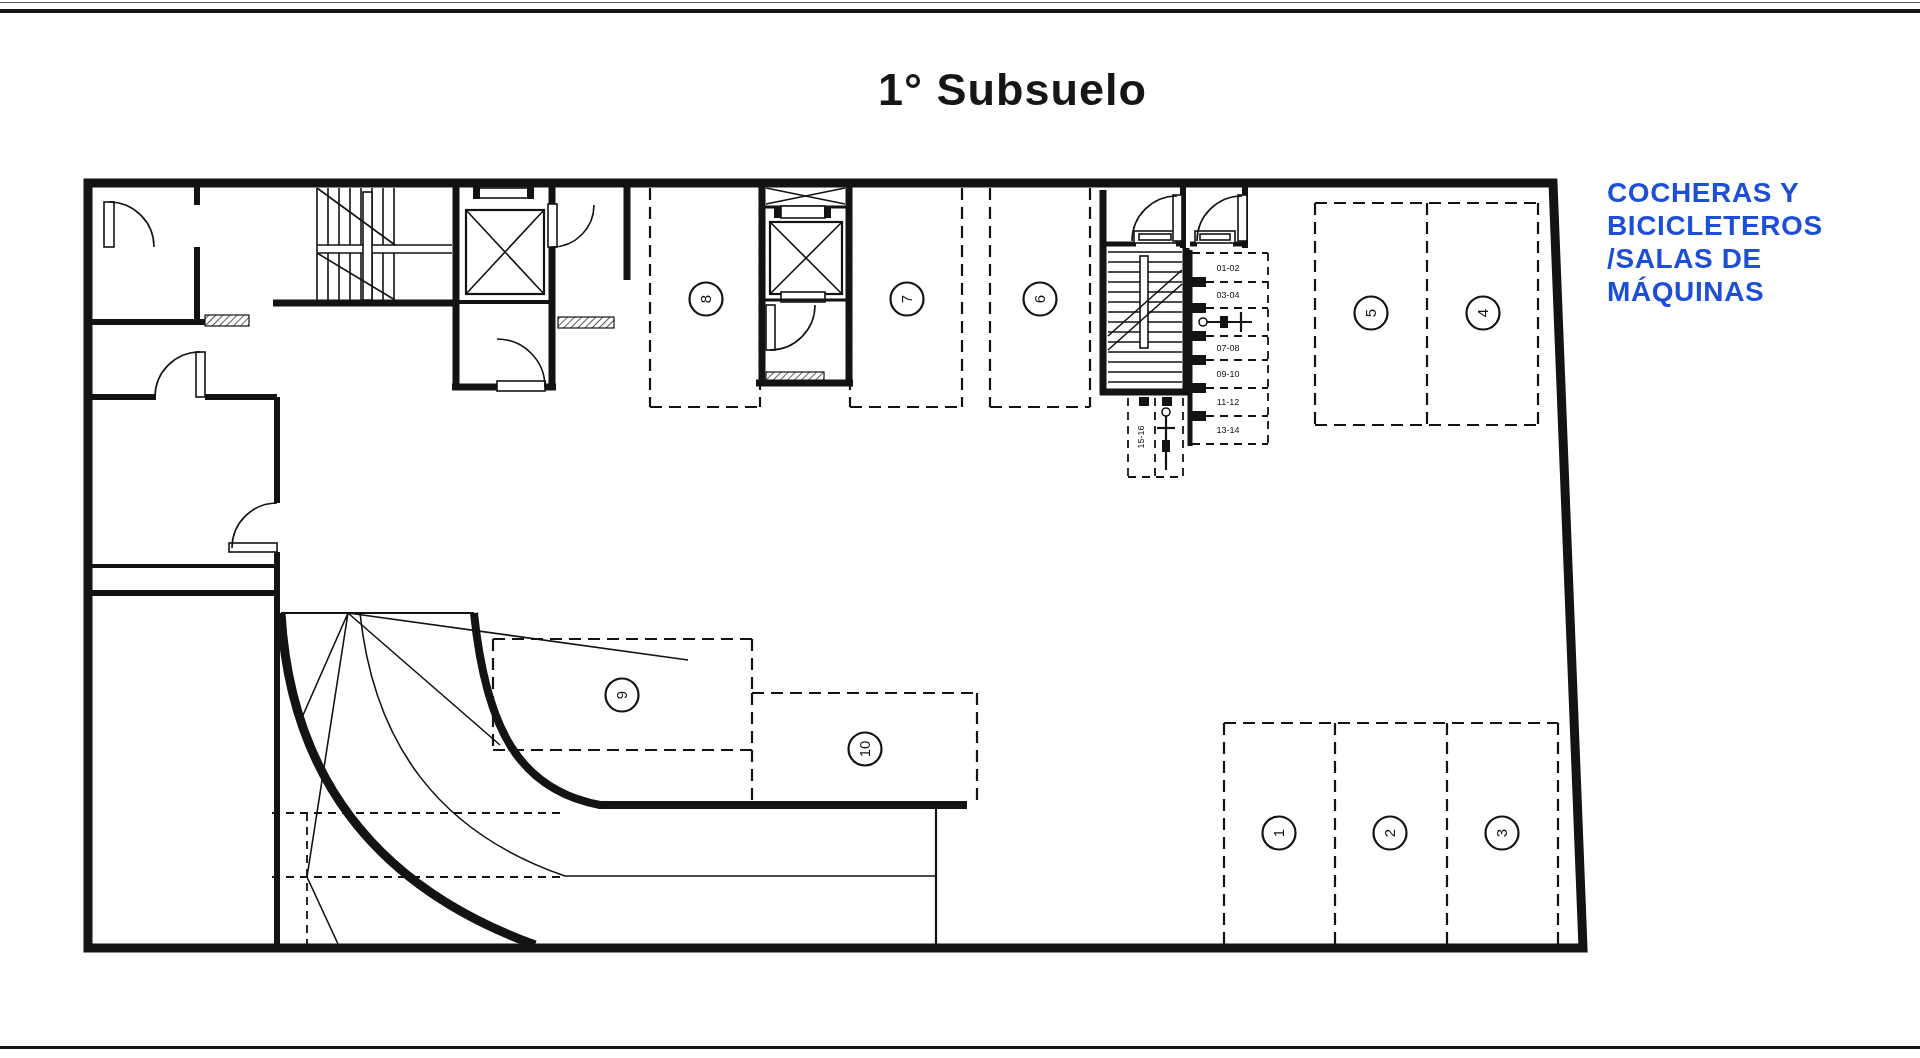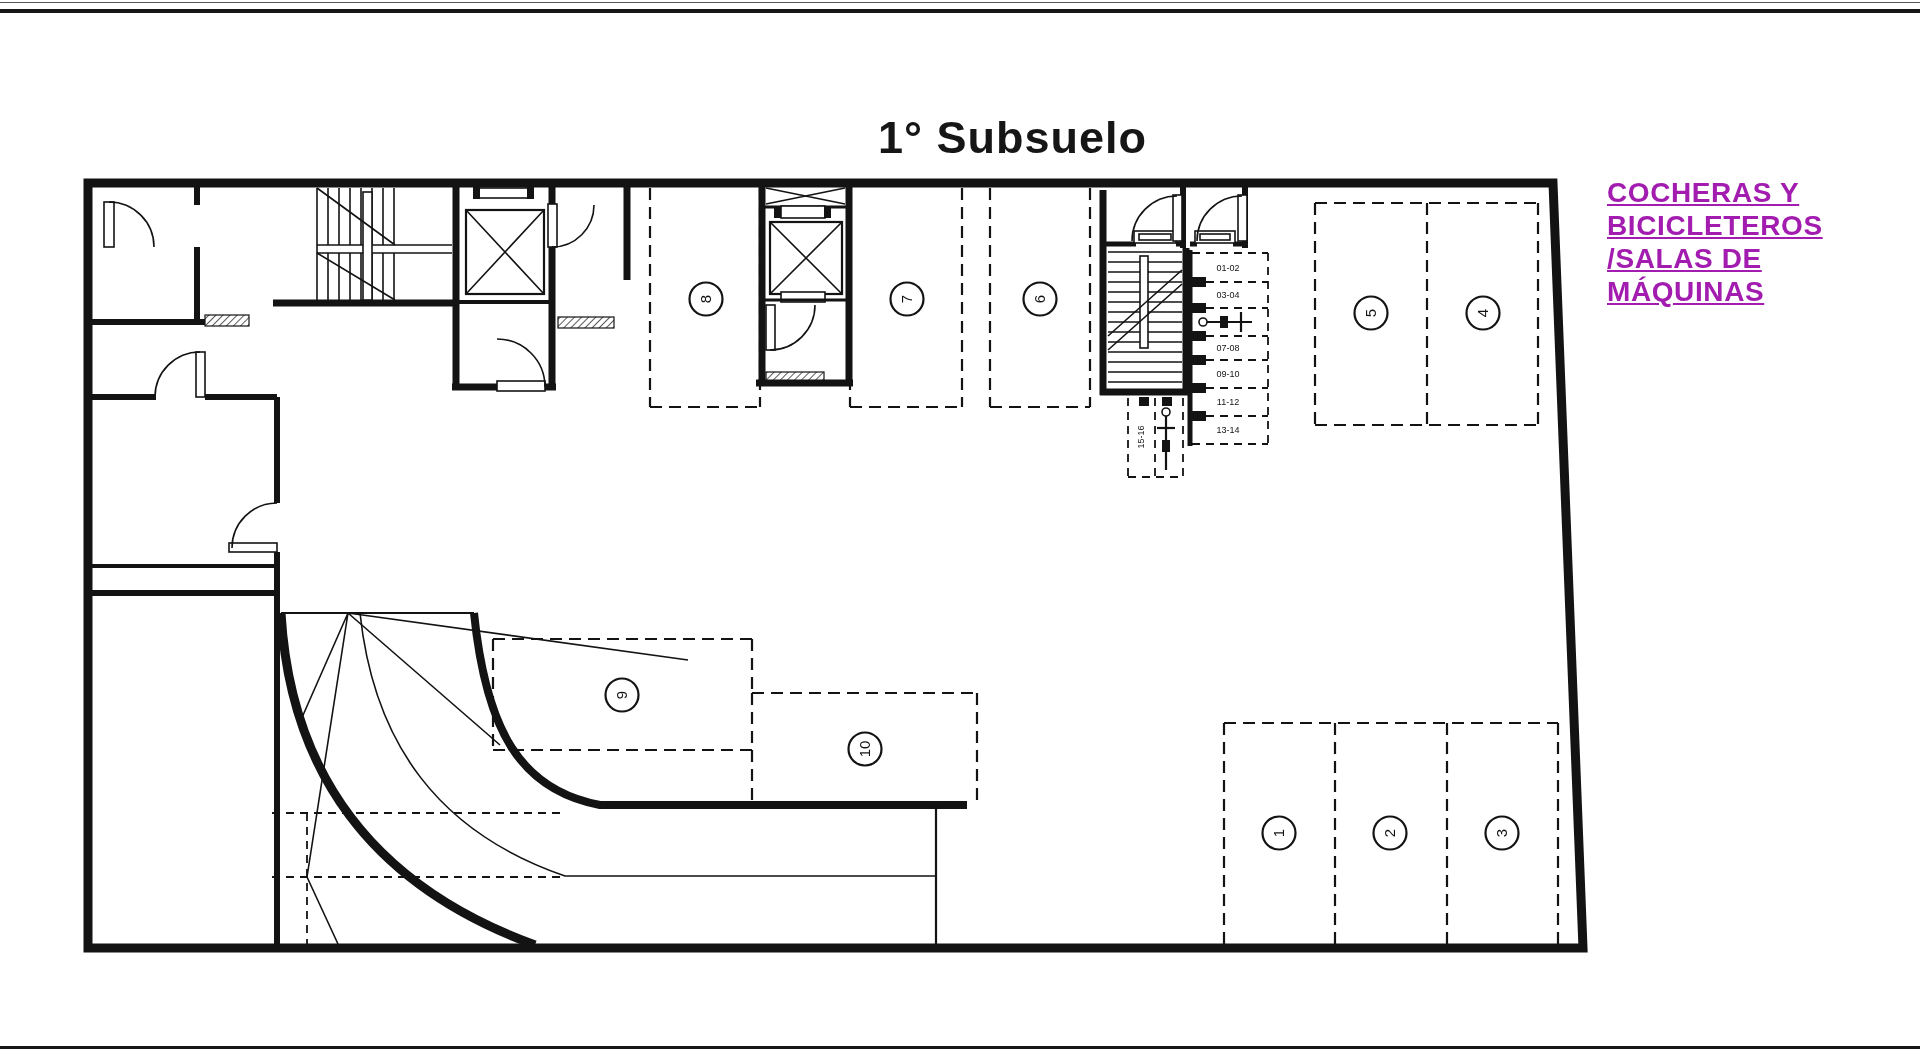--- a/index.html
+++ b/index.html
@@ -3,21 +3,21 @@
 <meta charset="utf-8">
 <style>
   html,body{margin:0;padding:0;background:#ffffff;}
   .stage{position:relative;width:1920px;height:1058px;background:#fff;overflow:hidden;
          font-family:"Liberation Sans",sans-serif;}
   .page-rule{position:absolute;left:0;width:1920px;background:#161616;}
   .rule-top-thin{top:2px;height:1px;background:#555;}
   .rule-top{top:9px;height:4px;}
   .rule-bottom{top:1046px;height:3px;}
   .plan-title{position:absolute;left:878px;top:64px;font-size:45px;font-weight:600;
-              letter-spacing:1px;color:#161616;white-space:nowrap;margin-top:48px;}
+              letter-spacing:1px;color:#161616;white-space:nowrap;}
   .legend{position:absolute;left:1607px;top:176px;font-size:28px;font-weight:700;
           letter-spacing:0.6px;line-height:33px;white-space:nowrap;}
   svg{position:absolute;left:0;top:0;}
   .w{stroke:#131313;fill:none;stroke-linecap:butt;}
   .t{stroke:#131313;stroke-width:1.6;fill:none;}
   .t2{stroke:#131313;stroke-width:2.2;fill:none;}
   .dash{stroke:#131313;stroke-width:2.2;fill:none;stroke-dasharray:12 7;}
   .dashf{stroke:#131313;stroke-width:1.8;fill:none;stroke-dasharray:8 6;}
   .leaf{fill:#ffffff;stroke:#131313;stroke-width:1.6;}
   .sill{fill:#ffffff;stroke:#131313;stroke-width:1.6;}
@@ -33,21 +33,21 @@
 <body>
 
 <div class="stage">
 
   <div class="page-rule rule-top-thin"></div>
   <div class="page-rule rule-top"></div>
   <div class="page-rule rule-bottom"></div>
 
   <div class="plan-title">1° Subsuelo</div>
 
-  <div class="legend" id="legend" style="color: #a21caf; text-decoration: underline;">
+  <div class="legend" id="legend" style="color: #1d4ed8;">
     <div>COCHERAS Y</div>
     <div>BICICLETEROS</div>
     <div>/SALAS DE</div>
     <div>MÁQUINAS</div>
   </div>
 
   <svg width="1920" height="1058" viewBox="0 0 1920 1058">
     <defs>
       <pattern id="hx" width="5" height="5" patternTransform="rotate(45)" patternUnits="userSpaceOnUse">
         <rect width="5" height="5" fill="#fff"></rect>

